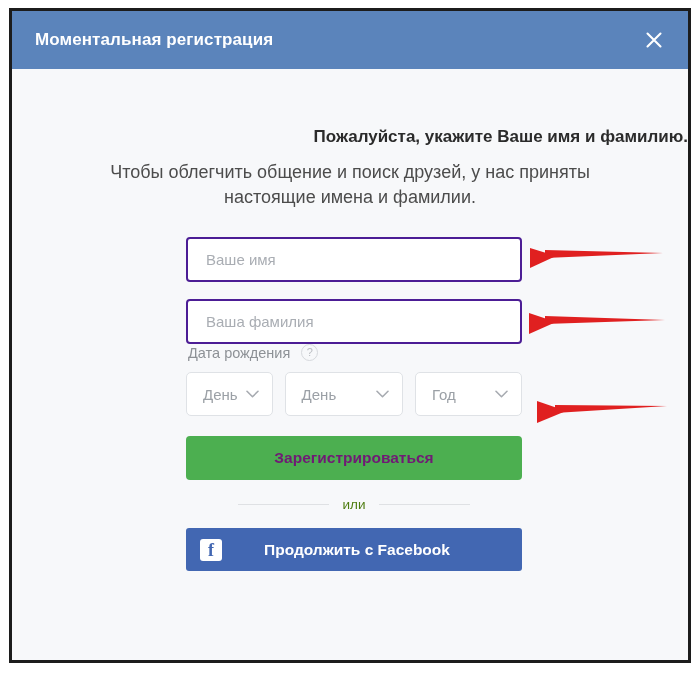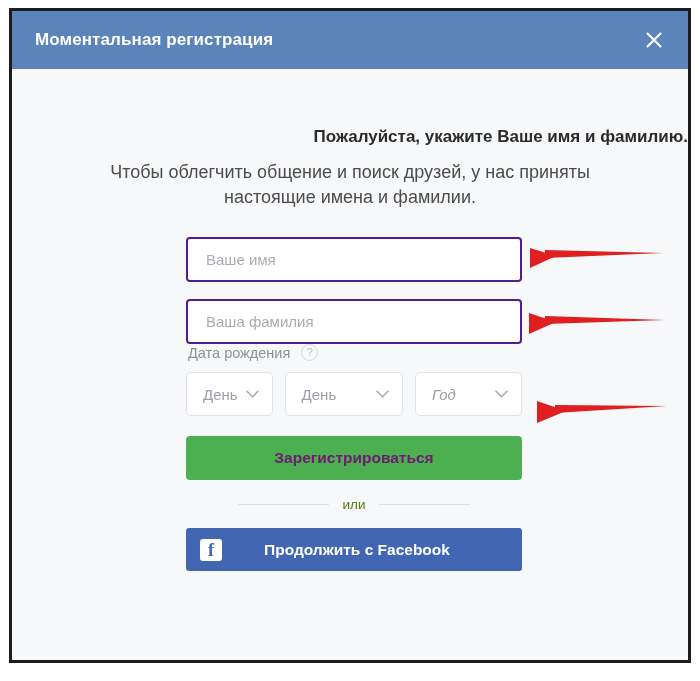--- a/index.html
+++ b/index.html
@@ -158,21 +158,21 @@
     background: #ffffff;
     display: flex;
     align-items: center;
     justify-content: space-between;
     padding: 0 13px 0 16px;
     box-sizing: border-box;
     cursor: pointer;
   }
   .select-box.day   { width: 90px; }
   .select-box.month { width: 124px; }
-  .select-box.year  { width: 112px; font-style: italic; }
+  .select-box.year  { width: 112px; }
   .select-text {
     font-size: 15px;
     color: #9ba0a6;
     white-space: nowrap;
   }
   .chev { margin-left: 8px; display: block; }
 
   .btn-register {
     width: 100%;
     height: 44px;

